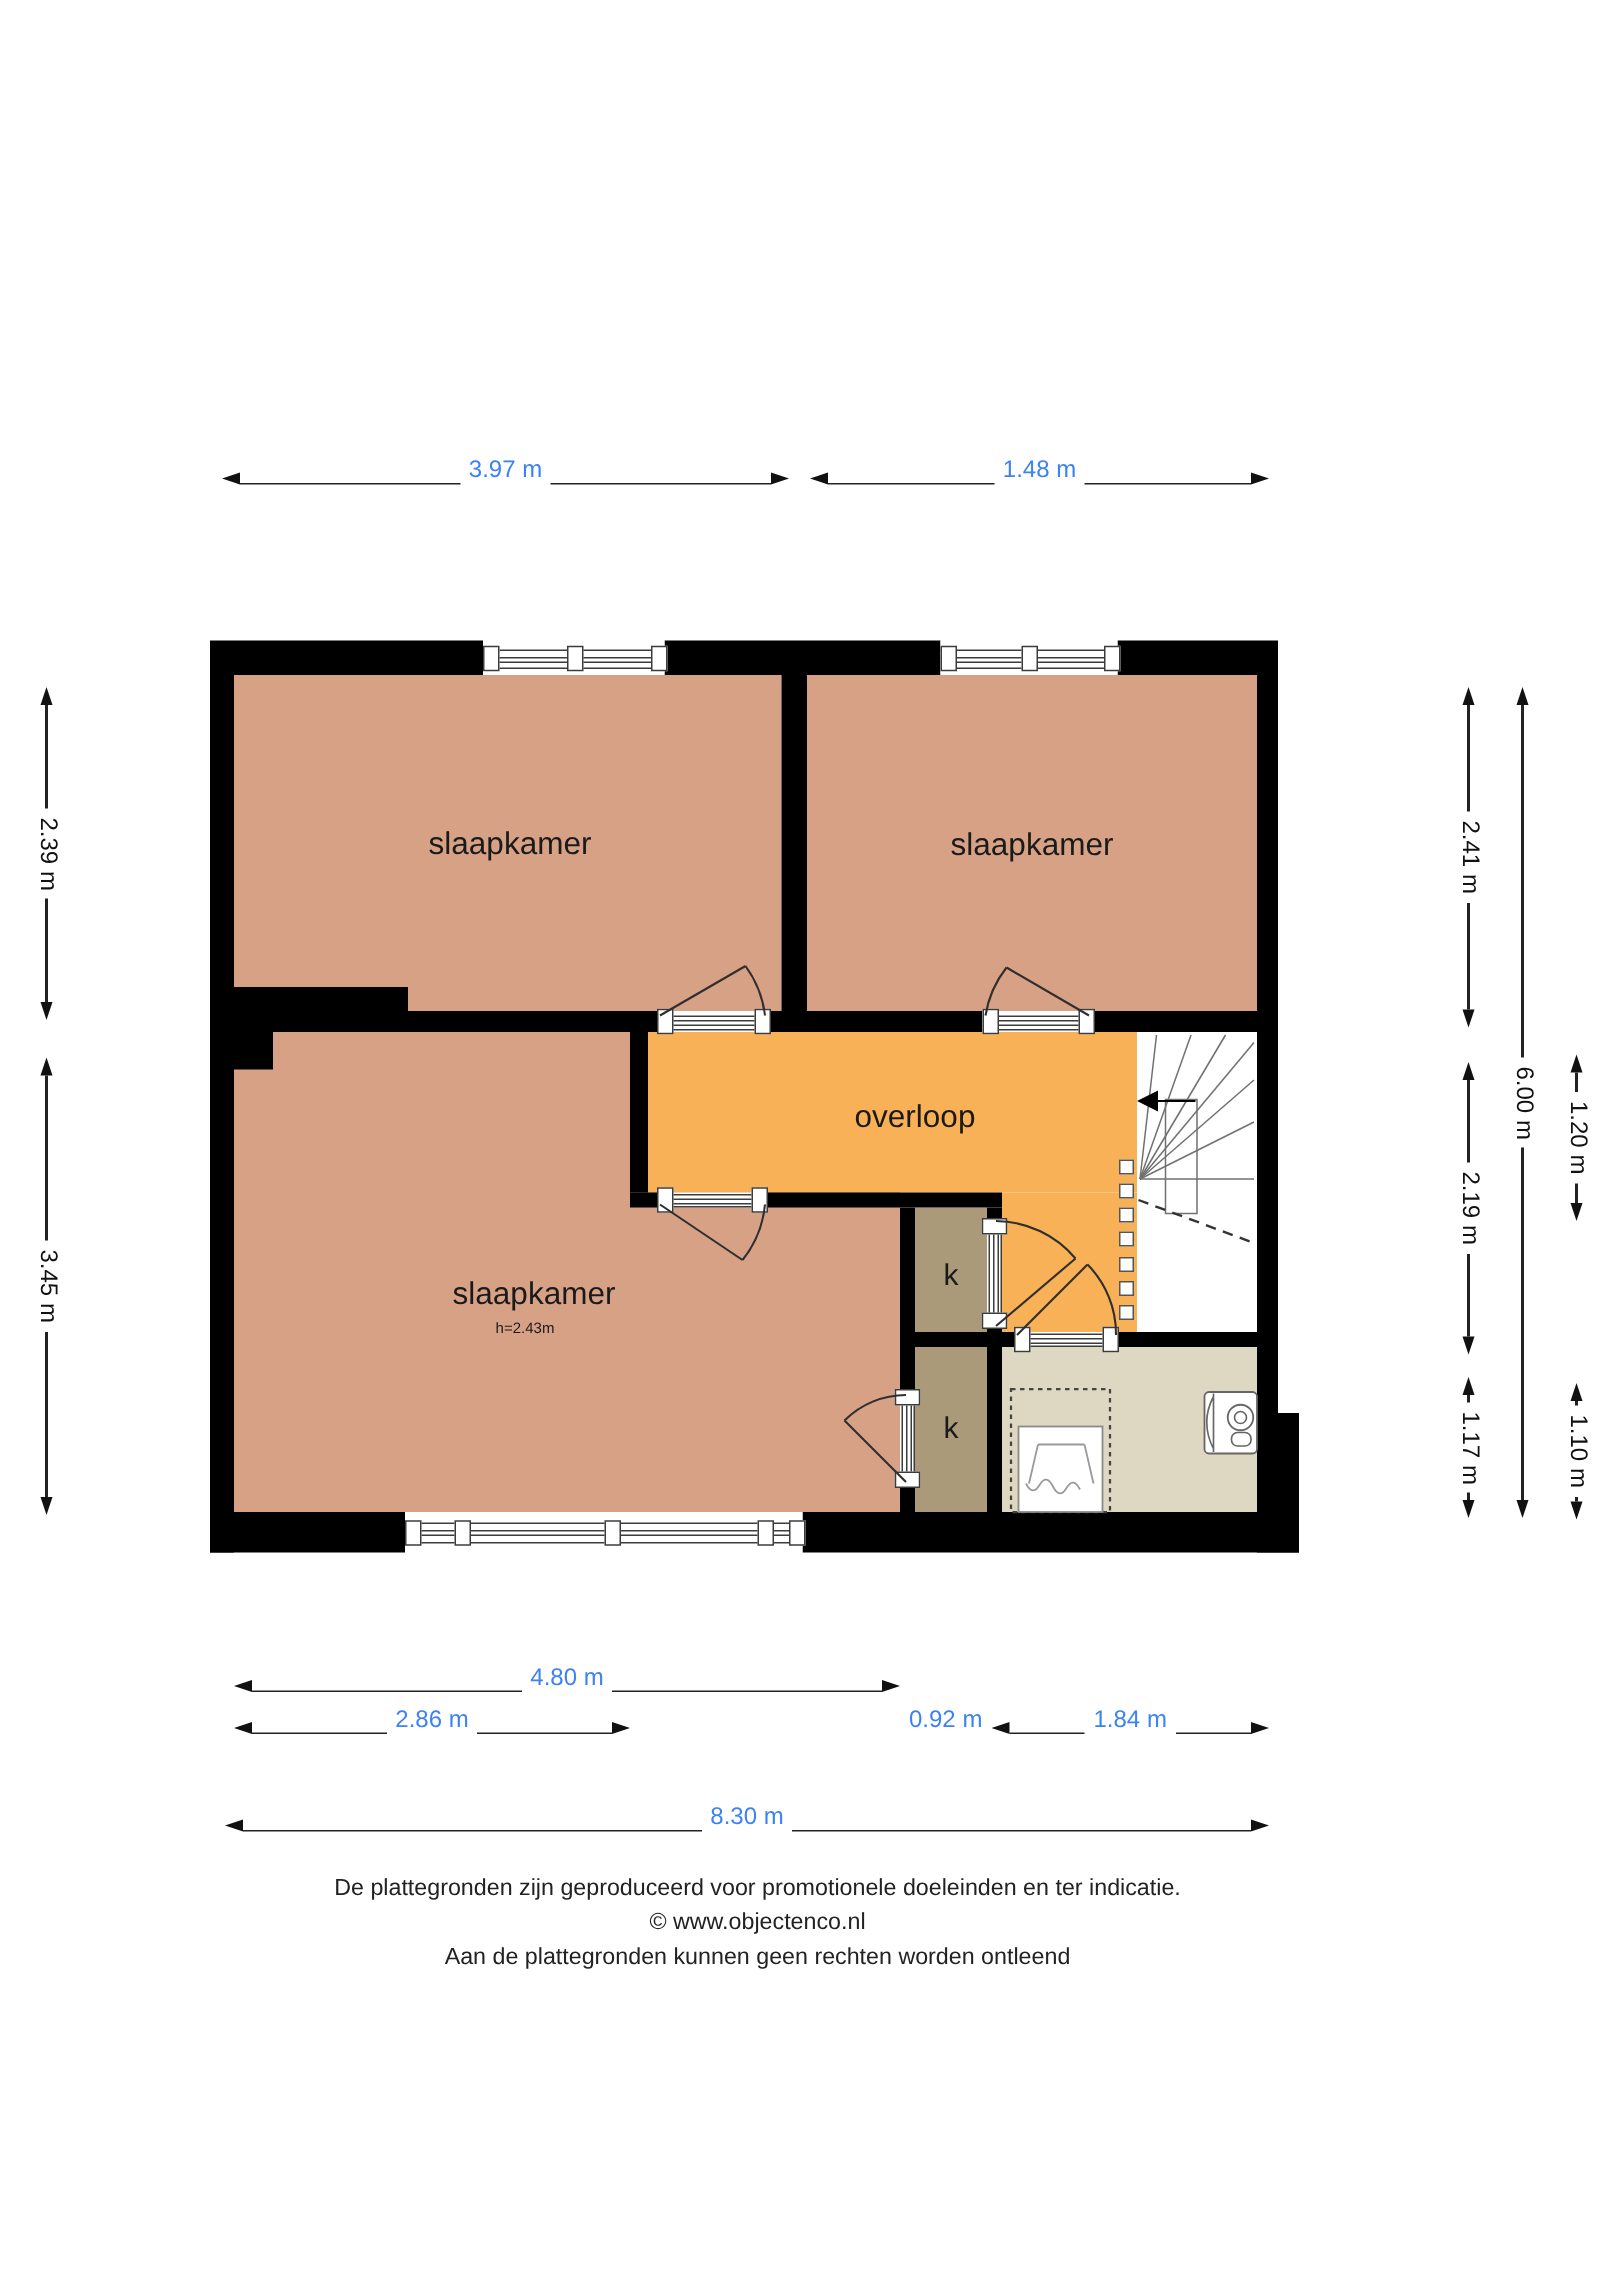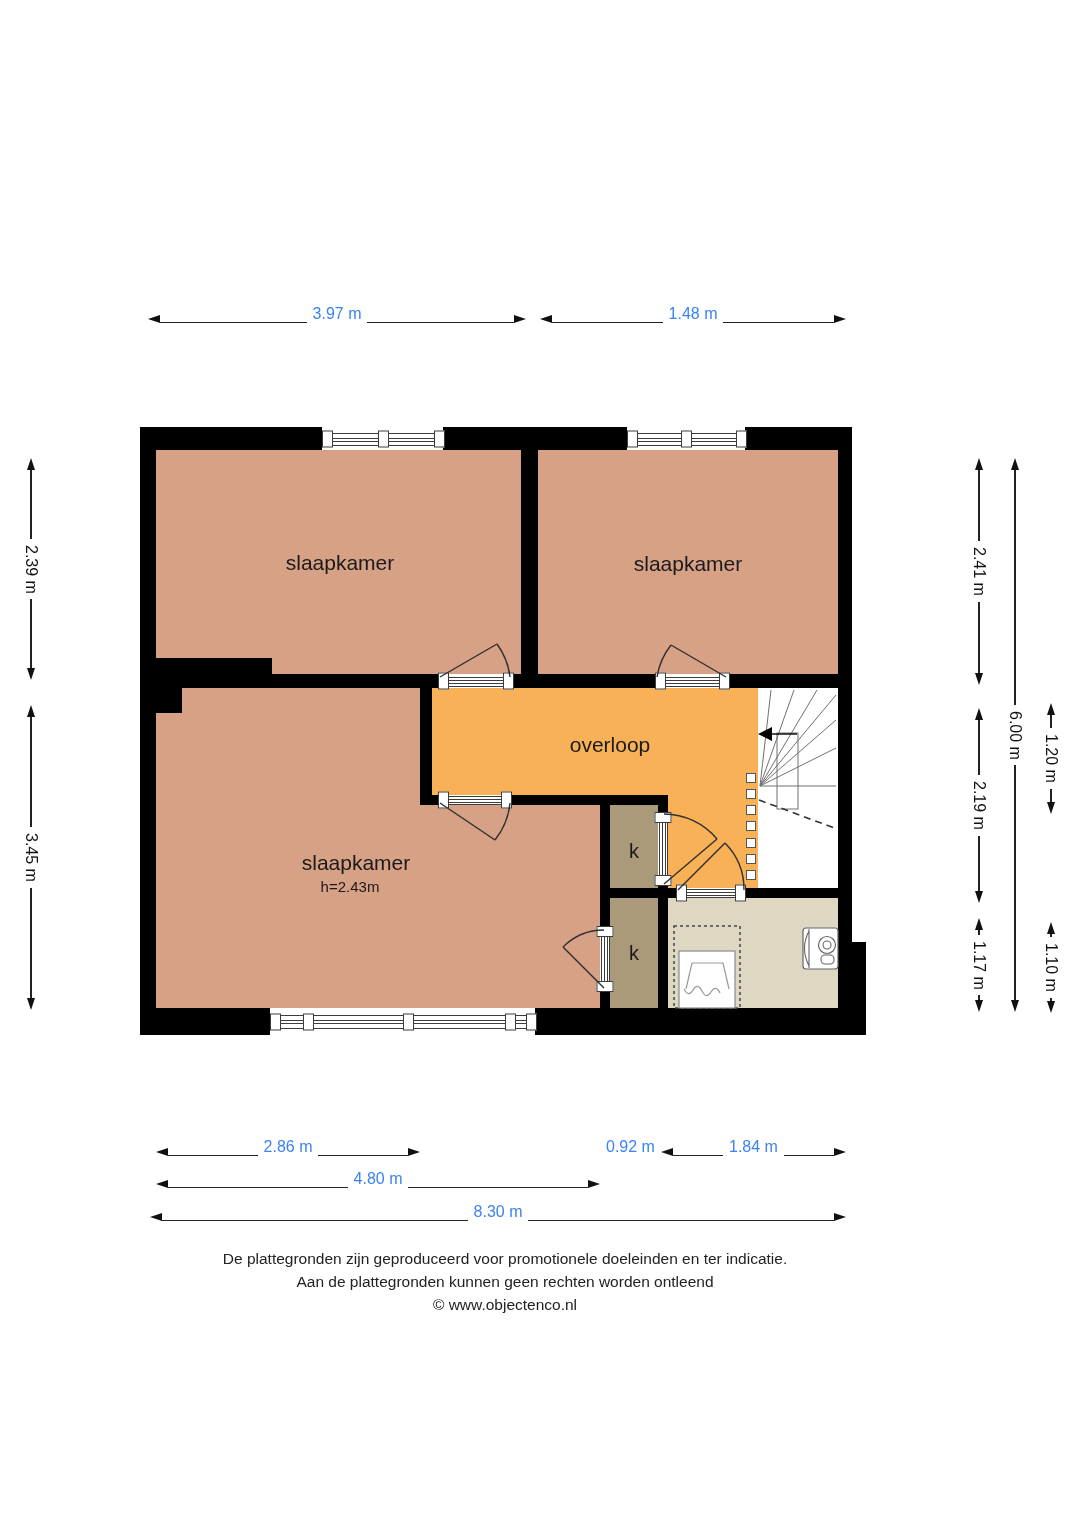--- a/index.html
+++ b/index.html
@@ -6,21 +6,21 @@
   #canvas{position:relative;width:1080px;height:1527px;background:#fff;
           font-family:"Liberation Sans",sans-serif;overflow:hidden;}
   .wall{position:absolute;background:#000;}
   .room{position:absolute;}
   .room-bedroom{background:#d7a185;}
   .room-landing{background:#f8b156;}
   .room-closet{background:#ab9a79;}
   .room-bath{background:#ded8c3;}
   .room-stair{background:#ffffff;}
   .rlabel{position:absolute;transform:translate(-50%,-50%);font-size:21px;color:#1a1a1a;white-space:nowrap;}
-  .rnote{font-size:15px;}
+  .rnote{font-size:10px;}
   .klabel{font-size:20px;}
   .win{position:absolute;background:#fff;}
   .glz{position:absolute;left:0;right:0;border-top:1px solid #3c3c3c;border-bottom:1px solid #3c3c3c;}
   .glz::after{content:"";position:absolute;left:0;right:0;top:50%;margin-top:-2px;height:2px;
               border-top:1px solid #3c3c3c;border-bottom:1px solid #3c3c3c;}
   .glzv{position:absolute;top:0;bottom:0;border-left:1px solid #3c3c3c;border-right:1px solid #3c3c3c;}
   .glzv::after{content:"";position:absolute;top:0;bottom:0;left:50%;margin-left:-2px;width:2px;
               border-left:1px solid #3c3c3c;border-right:1px solid #3c3c3c;}
   .sq{position:absolute;top:50%;transform:translateY(-50%);width:9px;height:15px;background:#fff;border:1px solid #3c3c3c;}
   .sqv{position:absolute;left:50%;transform:translateX(-50%);width:15px;height:9px;background:#fff;border:1px solid #3c3c3c;}
@@ -279,34 +279,34 @@
       <span class="ar"></span>
   </div>
   <div class="hdim" style="left:600px;top:1140px;width:246px;">
     <span class="dlab">0.92 m</span>
     <span class="al"></span>
       <span class="hl"></span>
     <span class="dlab">1.84 m</span>
     <span class="hl"></span>
       <span class="ar"></span>
   </div>
-  <div class="hdim" style="left:156px;top:1172px;width:444px;">
+  <div class="hdim" style="left:156px;top:1112px;width:444px;">
     <span class="al"></span>
       <span class="hl"></span>
     <span class="dlab">4.80 m</span>
     <span class="hl"></span>
       <span class="ar"></span>
   </div>
   <div class="hdim" style="left:150px;top:1205px;width:696px;">
     <span class="al"></span>
       <span class="hl"></span>
     <span class="dlab">8.30 m</span>
     <span class="hl"></span>
       <span class="ar"></span>
   </div>
 
   <div class="footer">
     <div>De plattegronden zijn geproduceerd voor promotionele doeleinden en ter indicatie.</div>
+    <div>© www.objectenco.nl</div>
     <div>Aan de plattegronden kunnen geen rechten worden ontleend</div>
-    <div>© www.objectenco.nl</div>
   </div>
 
 </div>
 
 </body></html>

